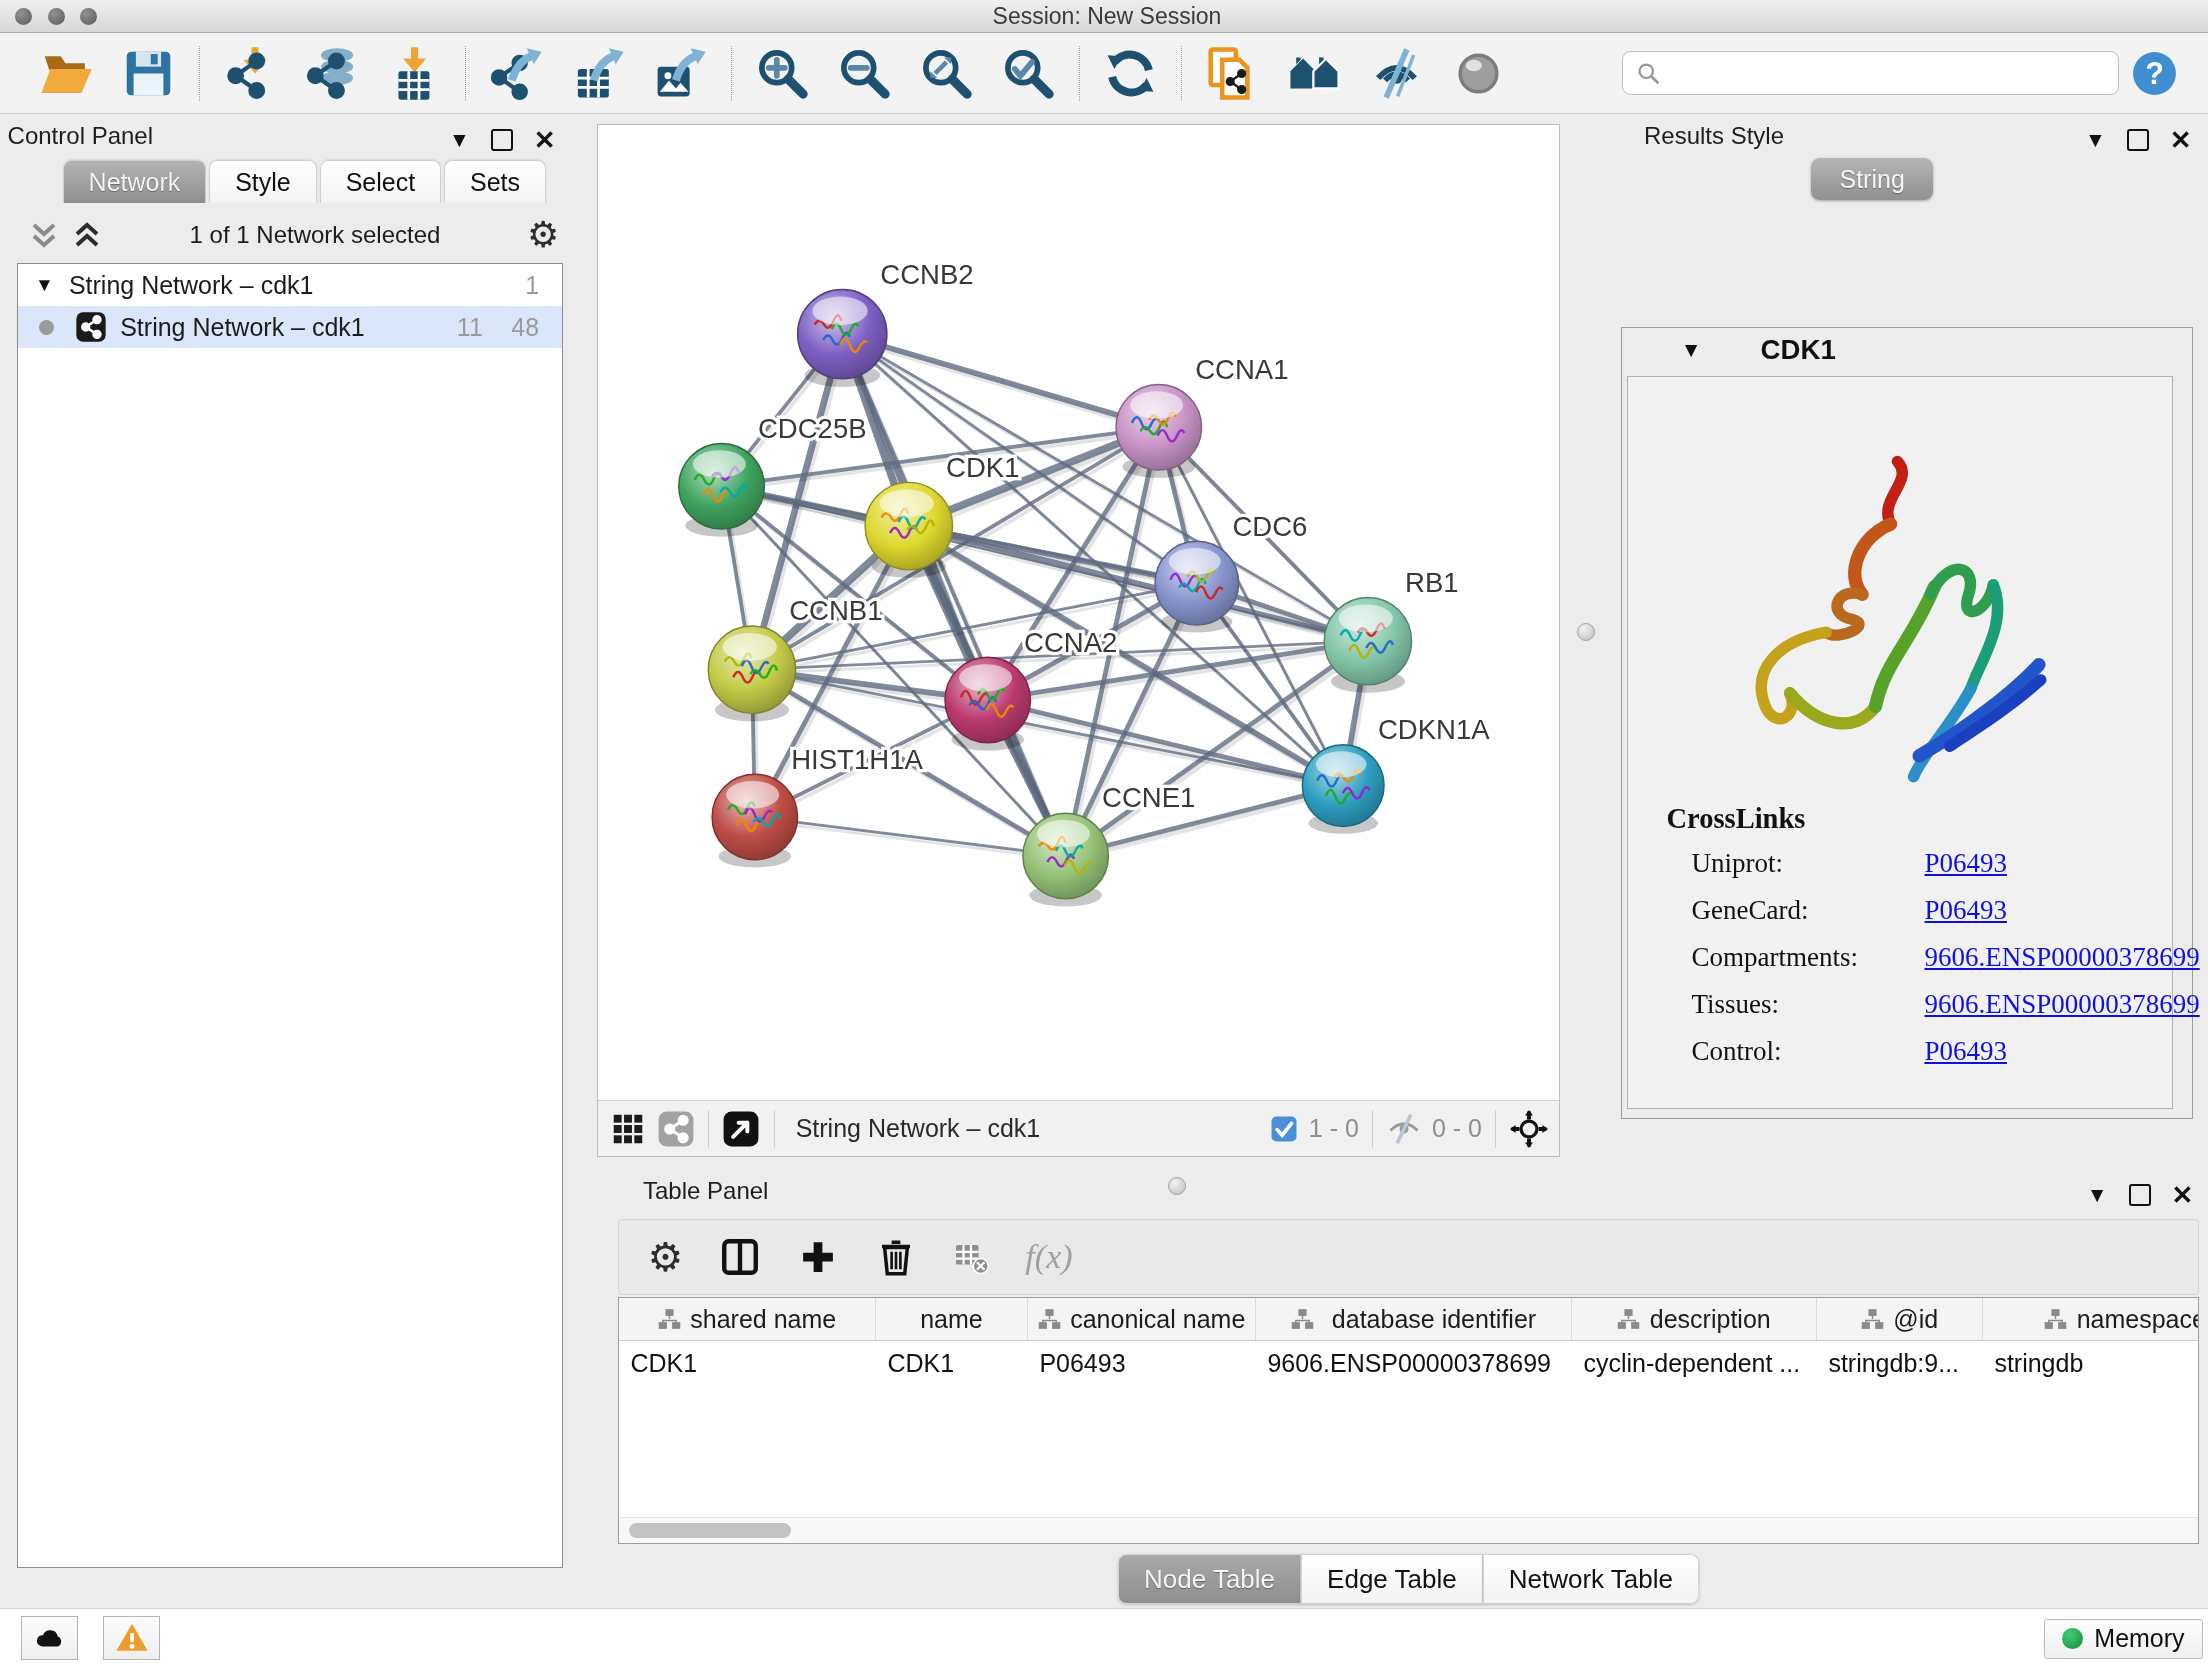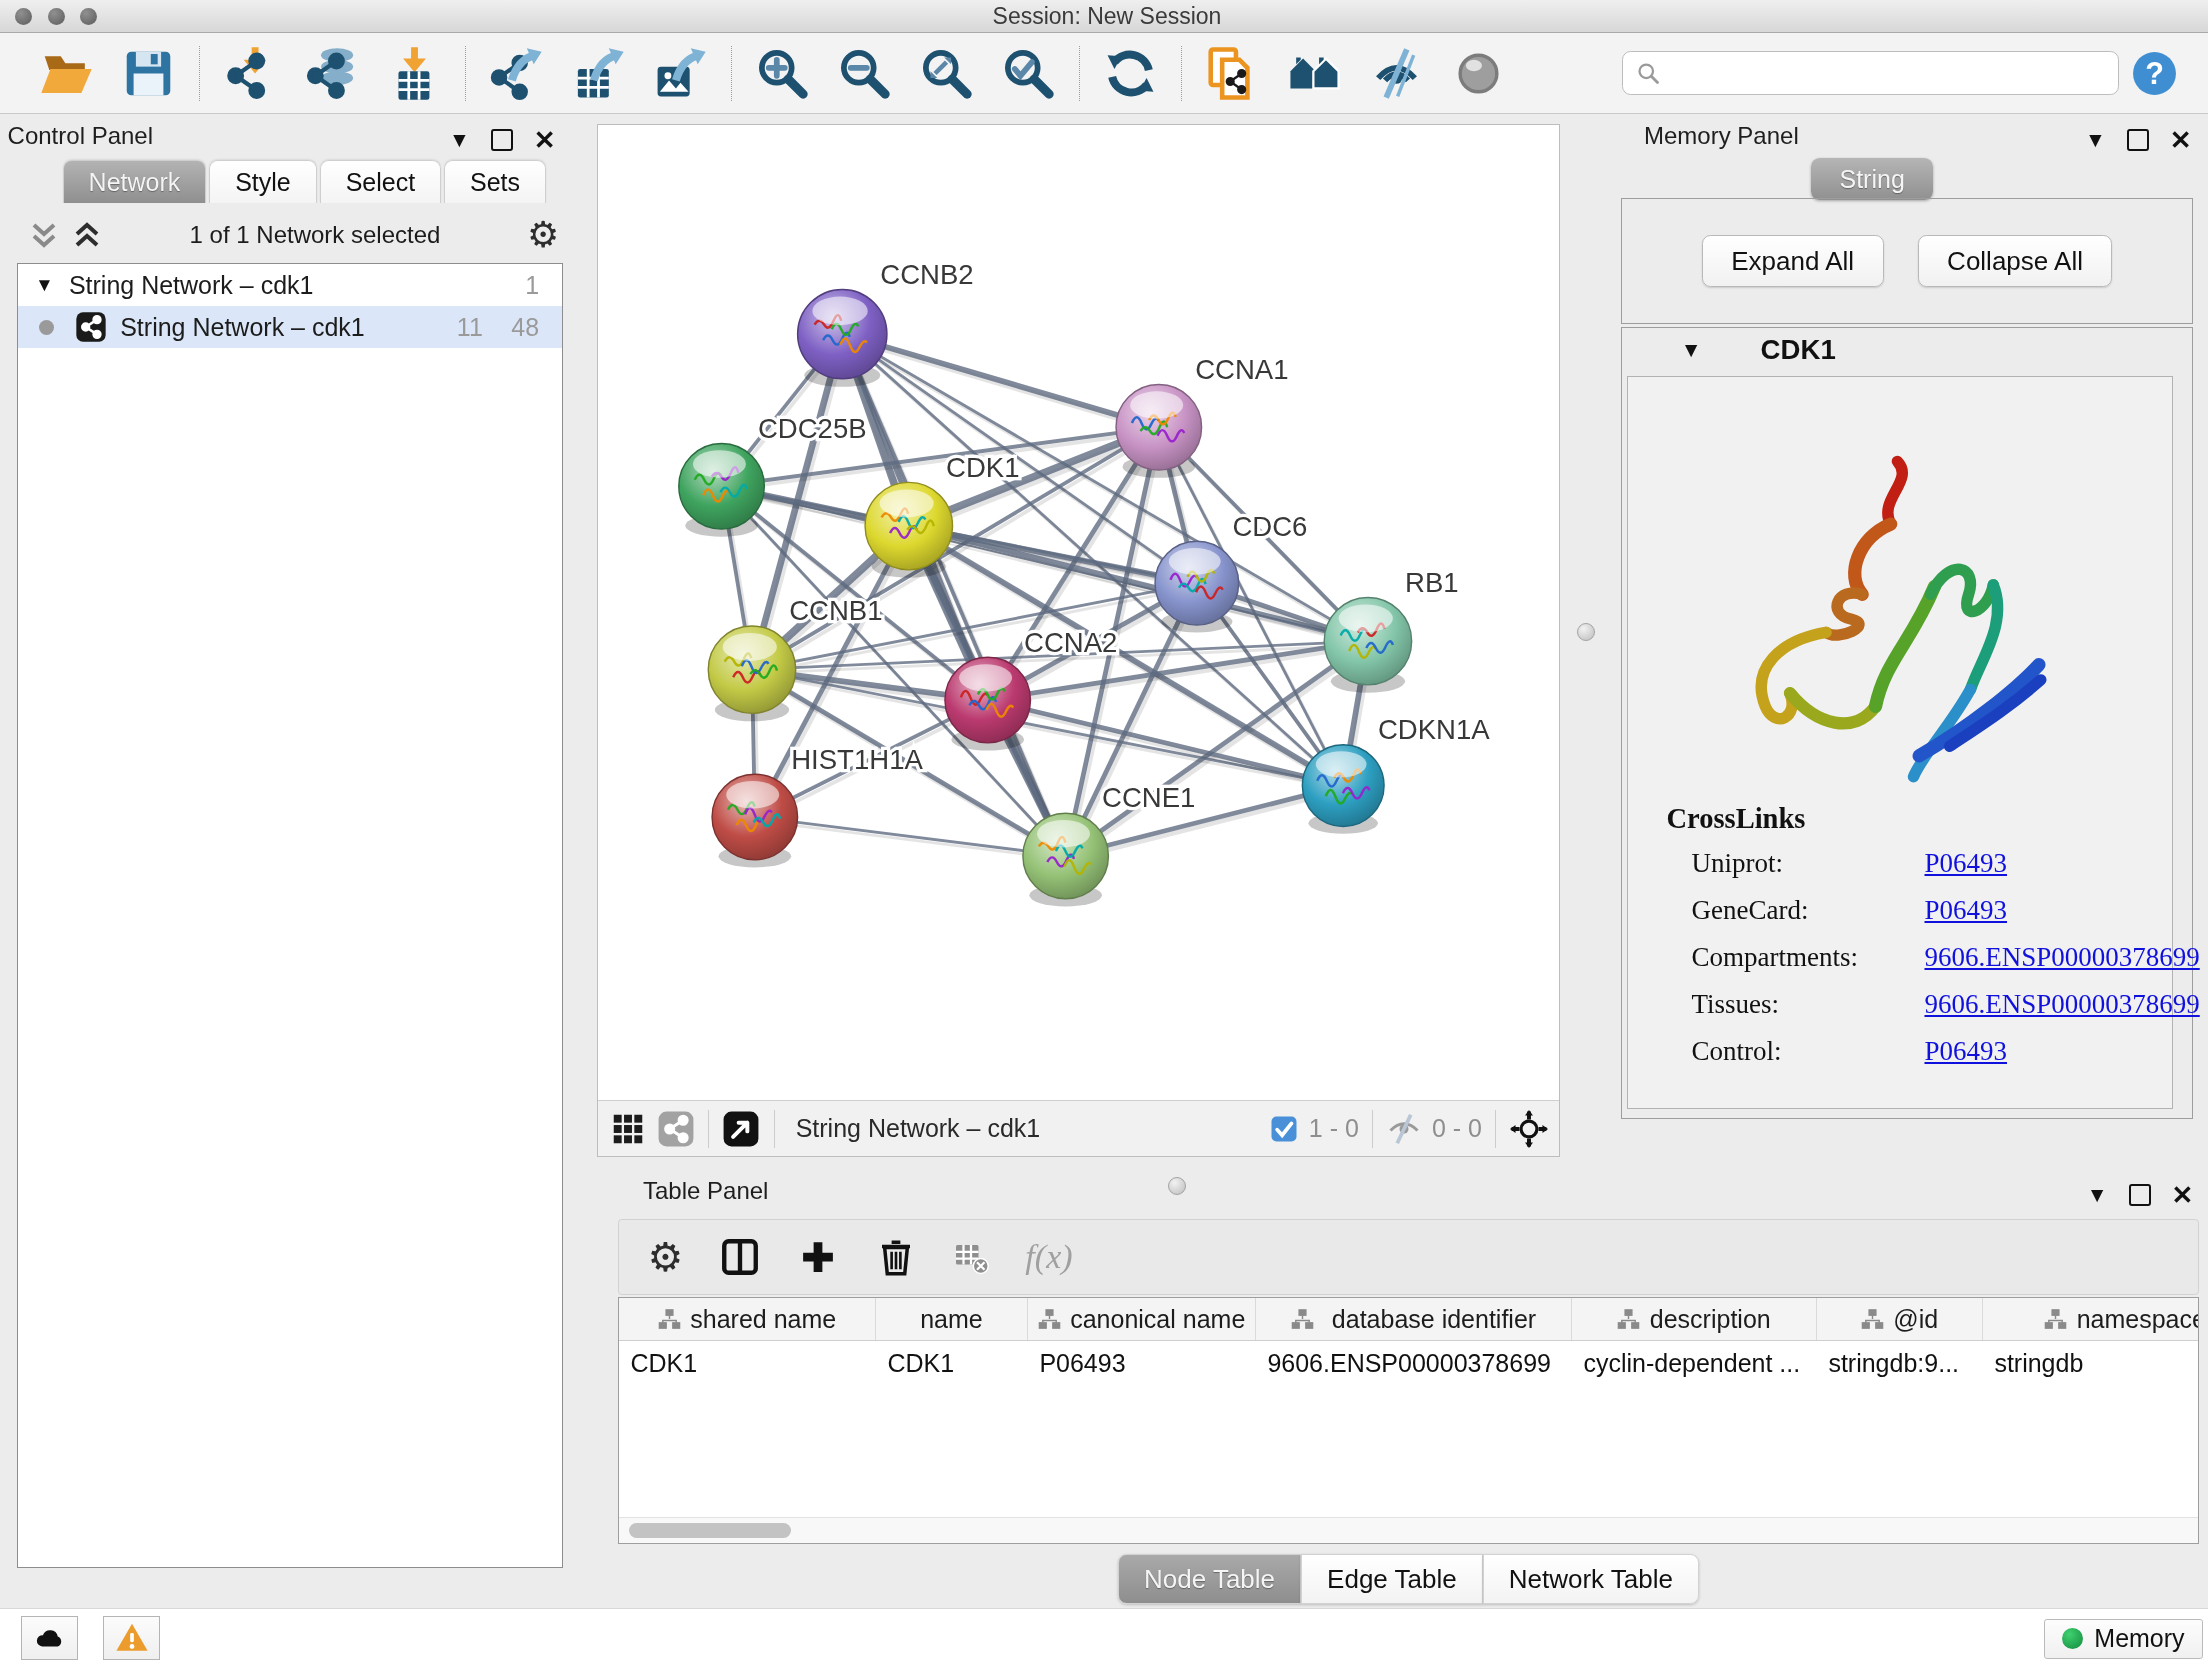--- a/index.html
+++ b/index.html
@@ -697,33 +697,27 @@
           <path d="M24 2v10M24 36v10M2 24h10M36 24h10" stroke="#111" stroke-width="5"></path>
           <path d="M24 0l5 7h-10zM24 48l5-7h-10zM0 24l7-5v10zM48 24l-7-5v10z" fill="#111"></path>
         </svg>
       </span>
     </div>
   </div>
   <span class="handle" style="left:1577px; top:623px"></span>
   <span class="handle" style="left:1168px; top:1177px"></span>
 
   <div class="rp">
-    <span class="panel-title" style="margin-left:27px">Memory Panel</span>
+    <span class="panel-title" style="margin-left:27px">Results Style</span>
     <span class="win-ctrls" style="right:9.5px">
       <span class="wc-collapse">▼</span>
       <span class="wc-max"></span>
       <span class="wc-close">✕</span>
     </span>
     <div class="rp-tab">String</div>
-    <div class="rp-box1">
-      <div class="rp-box1-inner">
-        <span class="rp-btn">Expand All</span>
-        <span class="rp-btn">Collapse All</span>
-      </div>
-    </div>
     <div class="rp-box2">
       <div class="rp-sec-head">
         <span class="tri">▼</span>
         <span class="gene">CDK1</span>
       </div>
       <div class="rp-inner">
         <svg class="rp-protein" width="380" height="352" viewBox="0 0 400 370">
           <g fill="none" stroke-linecap="round">
             <path d="M213 18 C 232 38, 192 58, 206 84" stroke="#c21f14" stroke-width="12"></path>
             <path d="M206 84 C 172 98, 158 138, 176 158" stroke="#c2571a" stroke-width="14"></path>

